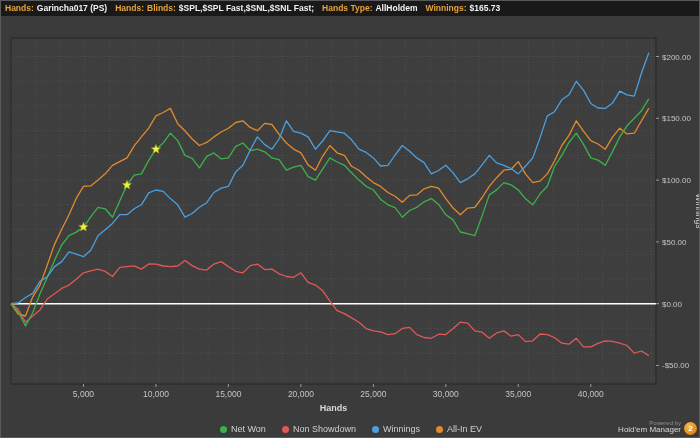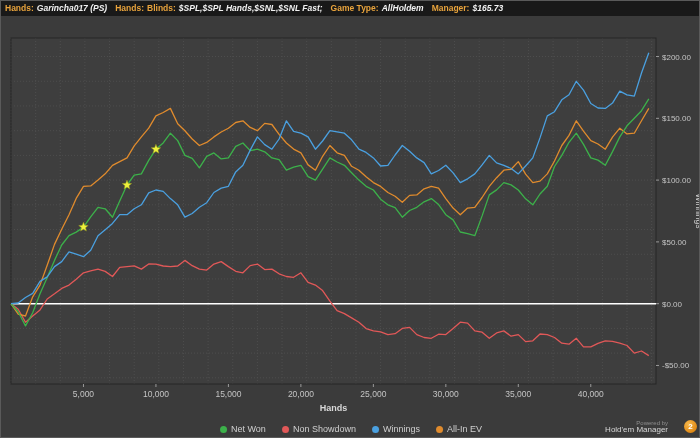--- a/index.html
+++ b/index.html
@@ -8,58 +8,58 @@
     background:#3b3b3b;border:1px solid #5a5a5a;box-sizing:border-box;
     font-family:"Liberation Sans", sans-serif;
   }
   
   #topbar{
     height:15px;background:#191919;display:flex;align-items:center;
     padding:0 4px;white-space:nowrap;overflow:hidden;
     font-size:8.5px;line-height:15px;
   }
   #topbar .lbl{color:#e8a33c;margin-right:3px;font-weight:bold;}
-  #topbar .val{color:#f2f2f2;margin-right:8px;font-weight:bold;font-style:italic;}
+  #topbar .val{color:#f2f2f2;margin-right:8px;font-weight:bold;}
   
   #main{position:relative;width:700px;height:421px;background:#3b3b3b;}
   #chart-svg{position:absolute;left:0;top:0;}
   
   #legend{
     position:absolute;left:50%;bottom:3px;transform:translateX(-50%);
     display:flex;gap:16px;align-items:center;font-size:9px;color:#cfcfcf;margin-top:8px;
   }
   .legend-item{display:flex;align-items:center;gap:4px;}
   .legend-dot{width:7px;height:7px;border-radius:50%;display:inline-block;}
   
   #footer{
-    position:absolute;right:4px;bottom:2px;display:flex;align-items:flex-start;gap:16px;
+    position:absolute;right:4px;bottom:2px;display:flex;align-items:flex-end;gap:3px;
   }
   #footer .ftxt{display:flex;flex-direction:column;align-items:flex-end;line-height:1.1;}
   #footer .powered{font-size:6px;color:#8f8f8f;}
   #footer .brand{font-size:8px;color:#d8d8d8;}
   #footer .logo2{
     width:13px;height:13px;border-radius:50%;
     background:radial-gradient(circle at 35% 30%, #f7b84a, #e08a17 70%, #b96f0e);
     color:#fff;font-size:8px;font-weight:bold;display:flex;align-items:center;justify-content:center;
   }
 </style>
 </head>
 <body>
 
 <div id="window">
 
   <div id="topbar">
     <span class="lbl">Hands:</span>
     <span class="val">Garincha017 (PS)</span>
     <span class="lbl">Hands:</span>
     <span class="lbl">Blinds:</span>
-    <span class="val">$SPL,$SPL Hands,$SNL,$SNL Fast;</span>
-    <span class="lbl">Game Type:</span>
+    <span class="val">$SPL,$SPL Fast,$SNL,$SNL Fast;</span>
+    <span class="lbl">Hands Type:</span>
     <span class="val">AllHoldem</span>
-    <span class="lbl">Manager:</span>
+    <span class="lbl">Winnings:</span>
     <span class="val">$165.73</span>
   </div>
 
   <div id="main">
     <svg id="chart-svg" width="700" height="421">
         <rect x="10" y="22" width="645" height="346" fill="#3e3e3e"></rect>
         <line x1="10" y1="22" x2="10" y2="368" stroke="#4e4e4e" stroke-width="1" stroke-dasharray="1,2"></line>
         <line x1="34.640449438202246" y1="22" x2="34.640449438202246" y2="368" stroke="#4e4e4e" stroke-width="1" stroke-dasharray="1,2"></line>
         <line x1="59.28089887640449" y1="22" x2="59.28089887640449" y2="368" stroke="#4e4e4e" stroke-width="1" stroke-dasharray="1,2"></line>
         <line x1="83.92134831460673" y1="22" x2="83.92134831460673" y2="368" stroke="#4e4e4e" stroke-width="1" stroke-dasharray="1,2"></line>

